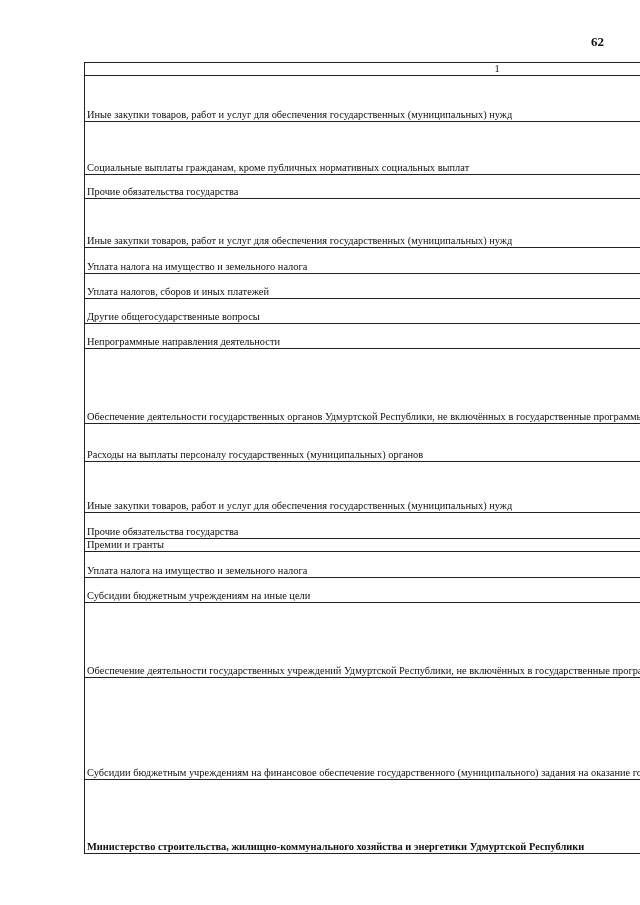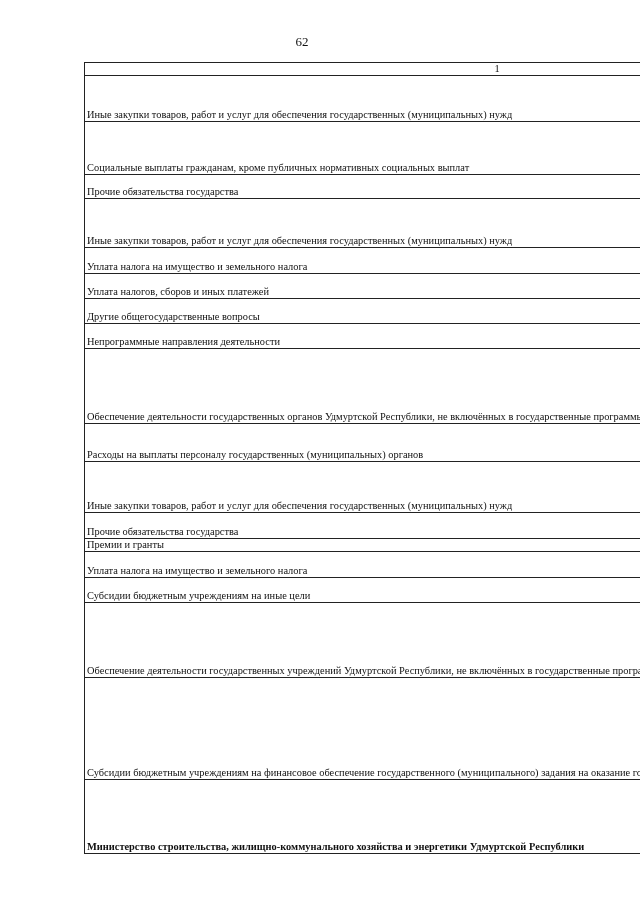--- a/index.html
+++ b/index.html
@@ -1,19 +1,19 @@
 <!DOCTYPE html>
 <html><head>
 <meta charset="utf-8">
 <style>
   html, body { margin: 0; padding: 0; background: #ffffff; }
   body { width: 640px; height: 905px; position: relative; overflow: hidden;
          font-family: "Liberation Serif", "DejaVu Serif", serif; color: #111; }
-  .page-number { position: absolute; top: 34px; left: 0; width: 604px; text-align: center;
-                 font-size: 13px; }
+  .page-number { position: absolute; top: 34px; left: 0; width: 604px; text-align: right;
+                 font-size: 13px; font-weight: bold; }
   table.budget { position: absolute; left: 84px; top: 62px; border-collapse: collapse;
                  table-layout: fixed; font-size: 10.4px; line-height: 12.4px; }
   table.budget td, table.budget th { border: 1px solid #222; padding: 0 2px; vertical-align: bottom;
                  overflow: hidden; white-space: nowrap; }
   table.budget th { font-weight: normal; text-align: center; height: 12px; line-height: 12px; }
   td.name { white-space: normal; text-align: left; padding-left: 2px; }
   tr.bold td { font-weight: bold; }
 </style>
 </head>
 <body>

